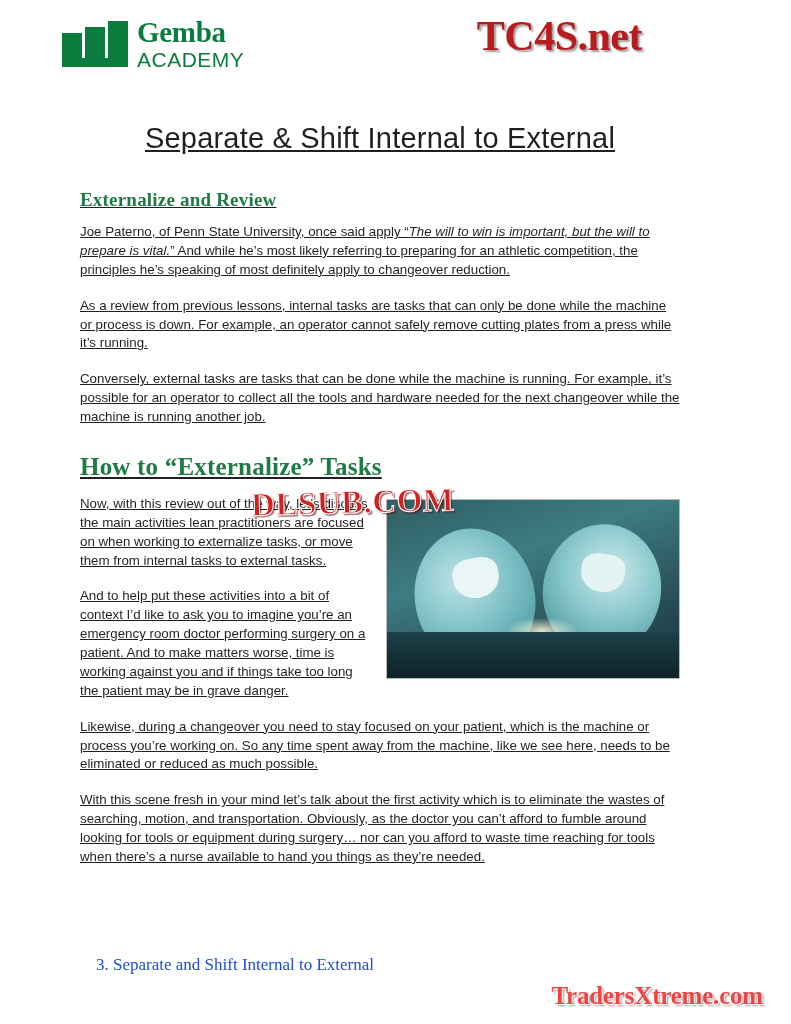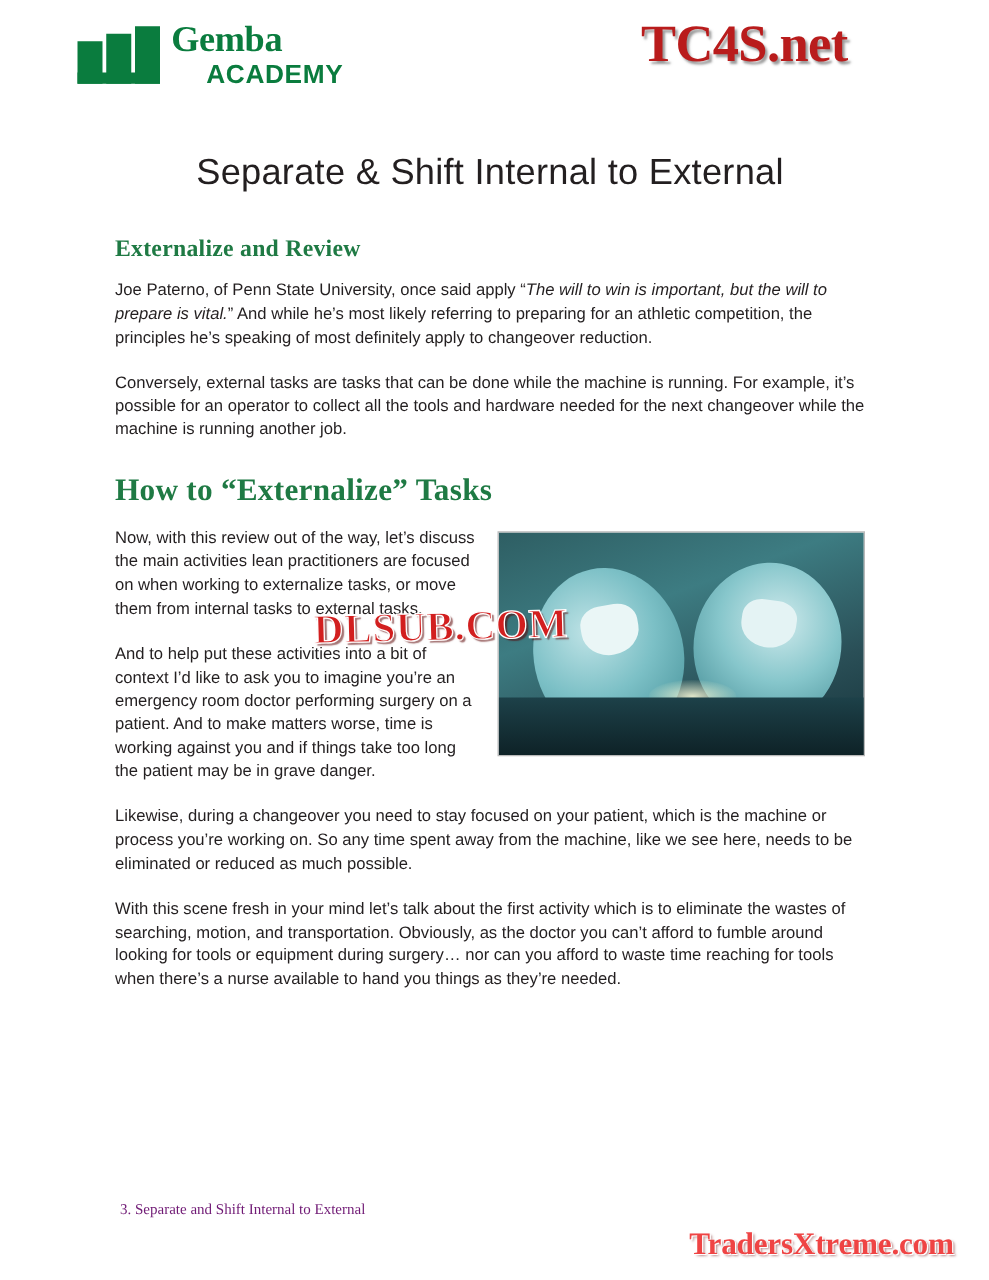--- a/index.html
+++ b/index.html
@@ -22,21 +22,20 @@
     background: #ffffff;
   }
 
   
   .header {
     position: absolute;
     top: 10px;
     left: 0;
     width: 672px;
     height: 78px;
-    padding-left: 36px;
   }
 
   .logo {
     position: absolute;
     left: 62px;
     top: 8px;
     display: flex;
     align-items: center;
   }
   .logo-mark {
@@ -60,46 +59,46 @@
   }
   .logo-gemba {
     font-family: "Liberation Serif", serif;
     font-weight: bold;
     font-size: 29px;
     color: #0a7c3e;
     letter-spacing: -0.3px;
   }
   .logo-academy {
     font-family: "Liberation Sans", sans-serif;
-    font-weight: bold;
+    font-weight: normal;
     font-size: 21px;
     color: #0a7c3e;
     letter-spacing: 0.5px;
     margin-top: 2px;
-    margin-left: 28px;
   }
 
   .tc4s {
     position: absolute;
     right: 30px;
     top: 2px;
     font-family: "Liberation Serif", serif;
     font-weight: bold;
     font-size: 42px;
     color: #b91c1c;
     text-shadow: 2px 2px 2px rgba(120,120,120,0.75);
     letter-spacing: -0.5px;
   }
 
   
   .content {
     position: absolute;
-    left: 92px;
+    left: 80px;
     top: 122px;
     width: 600px;
+    text-decoration: underline;
   }
 
   .doc-title {
     font-family: "Liberation Sans", sans-serif;
     font-size: 29px;
     font-weight: normal;
     color: #231f20;
     text-align: center;
     margin: 0 0 34px 0;
     letter-spacing: 0.2px;
@@ -211,22 +210,22 @@
     letter-spacing: -0.2px;
     pointer-events: none;
   }
 
   
   .footer {
     position: absolute;
     left: 96px;
     bottom: 49px;
     font-family: "Liberation Serif", serif;
-    font-size: 12px;
-    color: #701a75;
+    font-size: 17px;
+    color: #1d4ed8;
   }
 </style>
 </head>
 <body>
 
 <div class="page">
 
   <div class="header">
 
     <div class="logo">
@@ -246,20 +245,21 @@
   </div>
 
   <div class="content">
 
     <h1 class="doc-title">Separate &amp; Shift Internal to External</h1>
 
     <h2 class="section">Externalize and Review</h2>
 
     <p class="para"><span>Joe Paterno, of Penn State University, once said apply “</span><span class="italic">The will to win is important, but the will to prepare is vital.</span><span>”  And while he’s most likely referring to preparing for an athletic competition, the principles he’s speaking of most definitely apply to changeover reduction.</span></p>
 
+    <p class="para">As a review from previous lessons, internal tasks are tasks that can only be done while the machine or process is down.  For example, an operator cannot safely remove cutting plates from a press while it’s running.</p>
 
     <p class="para">Conversely, external tasks are tasks that can be done while the machine is running.  For example, it’s possible for an operator to collect all the tools and hardware needed for the next changeover while the machine is running another job.</p>
 
     <h2 class="section second">How to “Externalize” Tasks</h2>
 
     <div class="wrap-block">
 
       <div class="photo">
         <div class="surgeon s1"></div>
         <div class="surgeon s2"></div>

